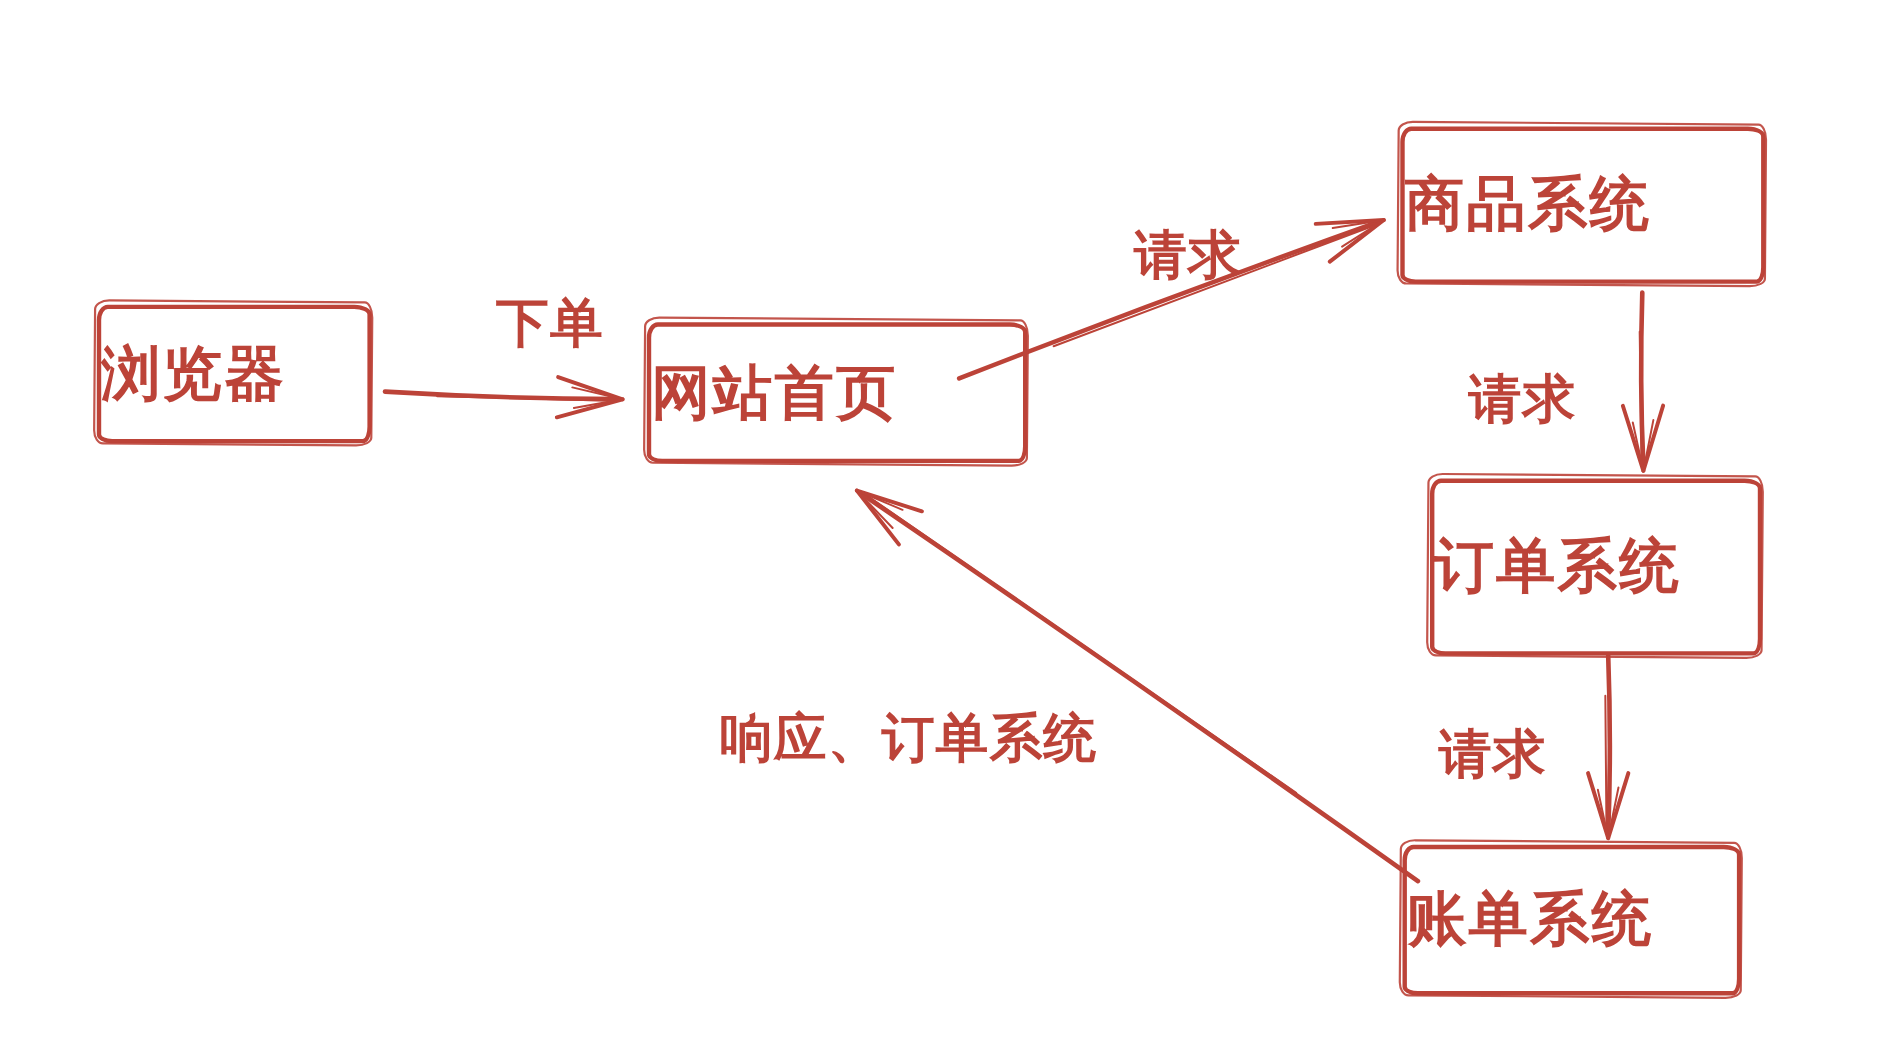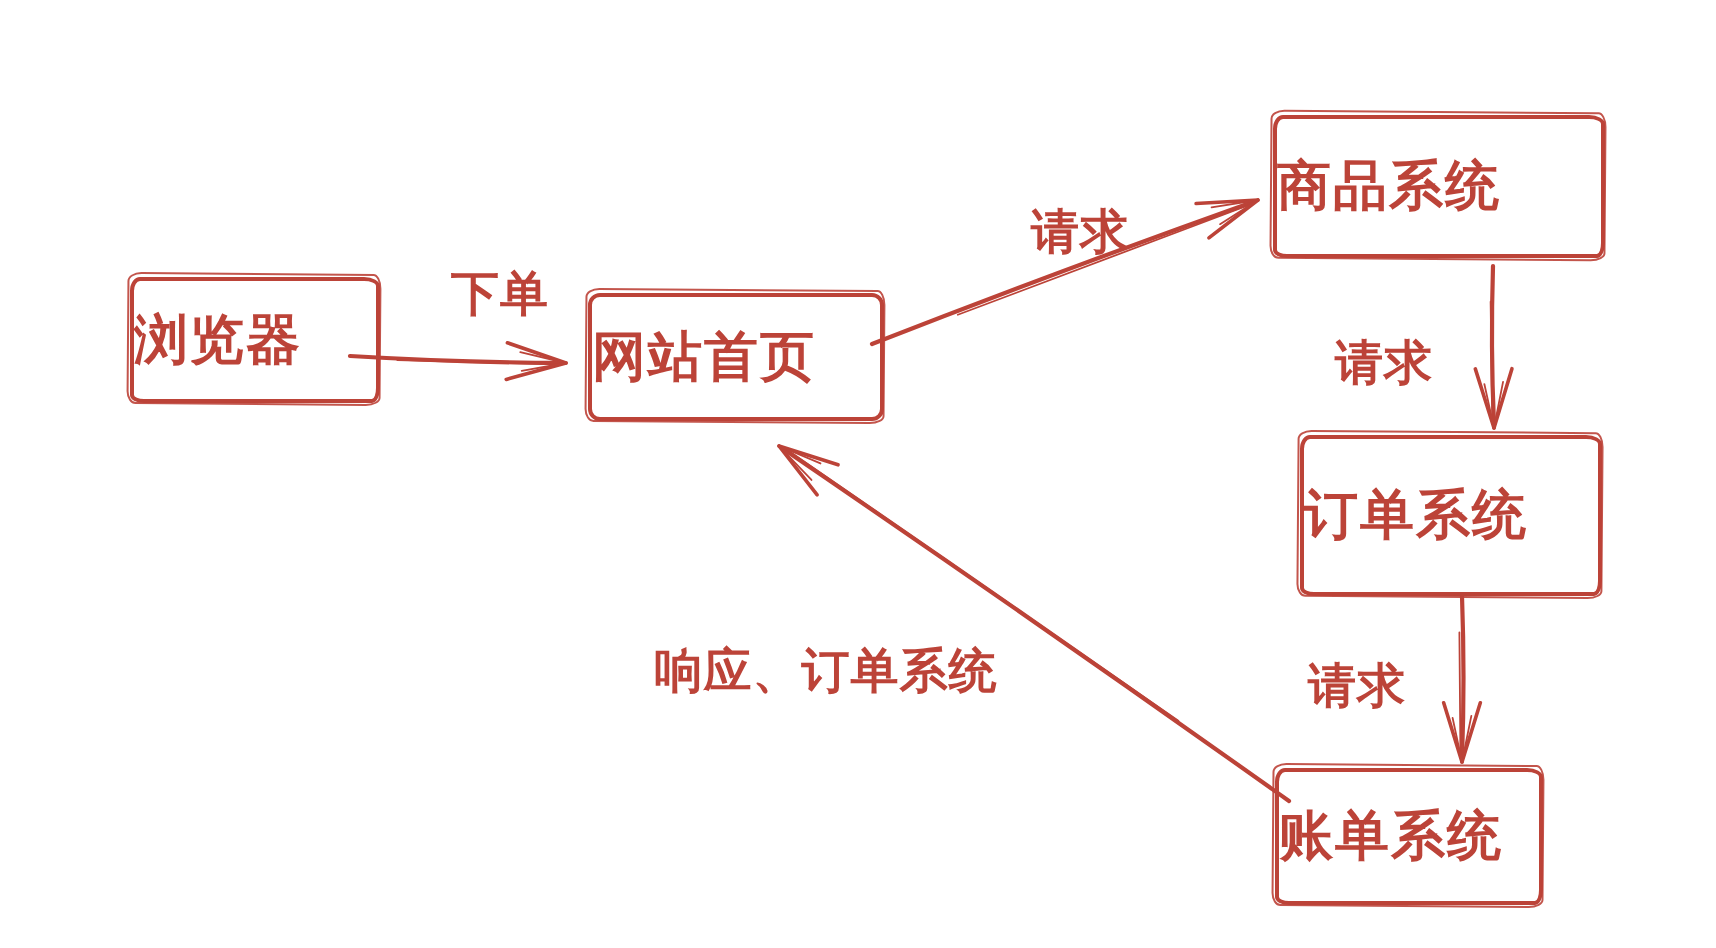--- a/index.html
+++ b/index.html
@@ -89,33 +89,33 @@
       <g>
         <path d="M 1289 801 Q 1035.7139006643363 621.03777651039 782.2829646528133 448.2852008857818" stroke-width="4.2"></path>
         <path d="M 1178.2853805757582 720.7660729756712 L 788.1214919863462 450.39981635332924" stroke-width="1.8"></path>
         <path d="M 779 446 L 817.1456997533553 494.87643184937775" stroke-width="3.6"></path>
         <path d="M 779 446 L 811.4714140705153 479.9795124782735" stroke-width="1.8"></path>
         <path d="M 779 446 L 838.080713932252 464.8007776768783" stroke-width="3.6"></path>
         <path d="M 779 446 L 820.4811537894843 463.4445945866663" stroke-width="1.8"></path>
       </g>
     </svg>
   <div id="nodes-layer">
-      <div class="node" style="left: 88px; top: 277px; width: 250px; height: 126px; margin-left: 42px;">
+      <div class="node" style="left: 88px; top: 277px; width: 250px; height: 126px;">
         <span class="node-label">浏览器</span>
       </div>
-      <div class="node" style="left: 588px; top: 293px; width: 296px; height: 128px; border-radius: 12px;">
+      <div class="node" style="left: 588px; top: 293px; width: 346px; height: 128px;">
         <span class="node-label">网站首页</span>
       </div>
       <div class="node" style="left: 1273px; top: 115px; width: 332px; height: 143px;">
         <span class="node-label">商品系统</span>
       </div>
       <div class="node" style="left: 1300px; top: 435px; width: 302px; height: 161px;">
         <span class="node-label">订单系统</span>
       </div>
-      <div class="node" style="left: 1275px; top: 768px; width: 268px; height: 137px;">
+      <div class="node" style="left: 1275px; top: 768px; width: 308px; height: 137px;">
         <span class="node-label">账单系统</span>
       </div>
     </div>
   <div id="labels-layer">
       <div class="edge-label" style="left: 500px; top: 294px;">下单</div>
       <div class="edge-label" style="left: 1080px; top: 232px;">请求</div>
       <div class="edge-label" style="left: 1384px; top: 363px;">请求</div>
       <div class="edge-label" style="left: 1357px; top: 686px;">请求</div>
       <div class="edge-label" style="left: 826px; top: 671px;">响应、订单系统</div>
     </div>

